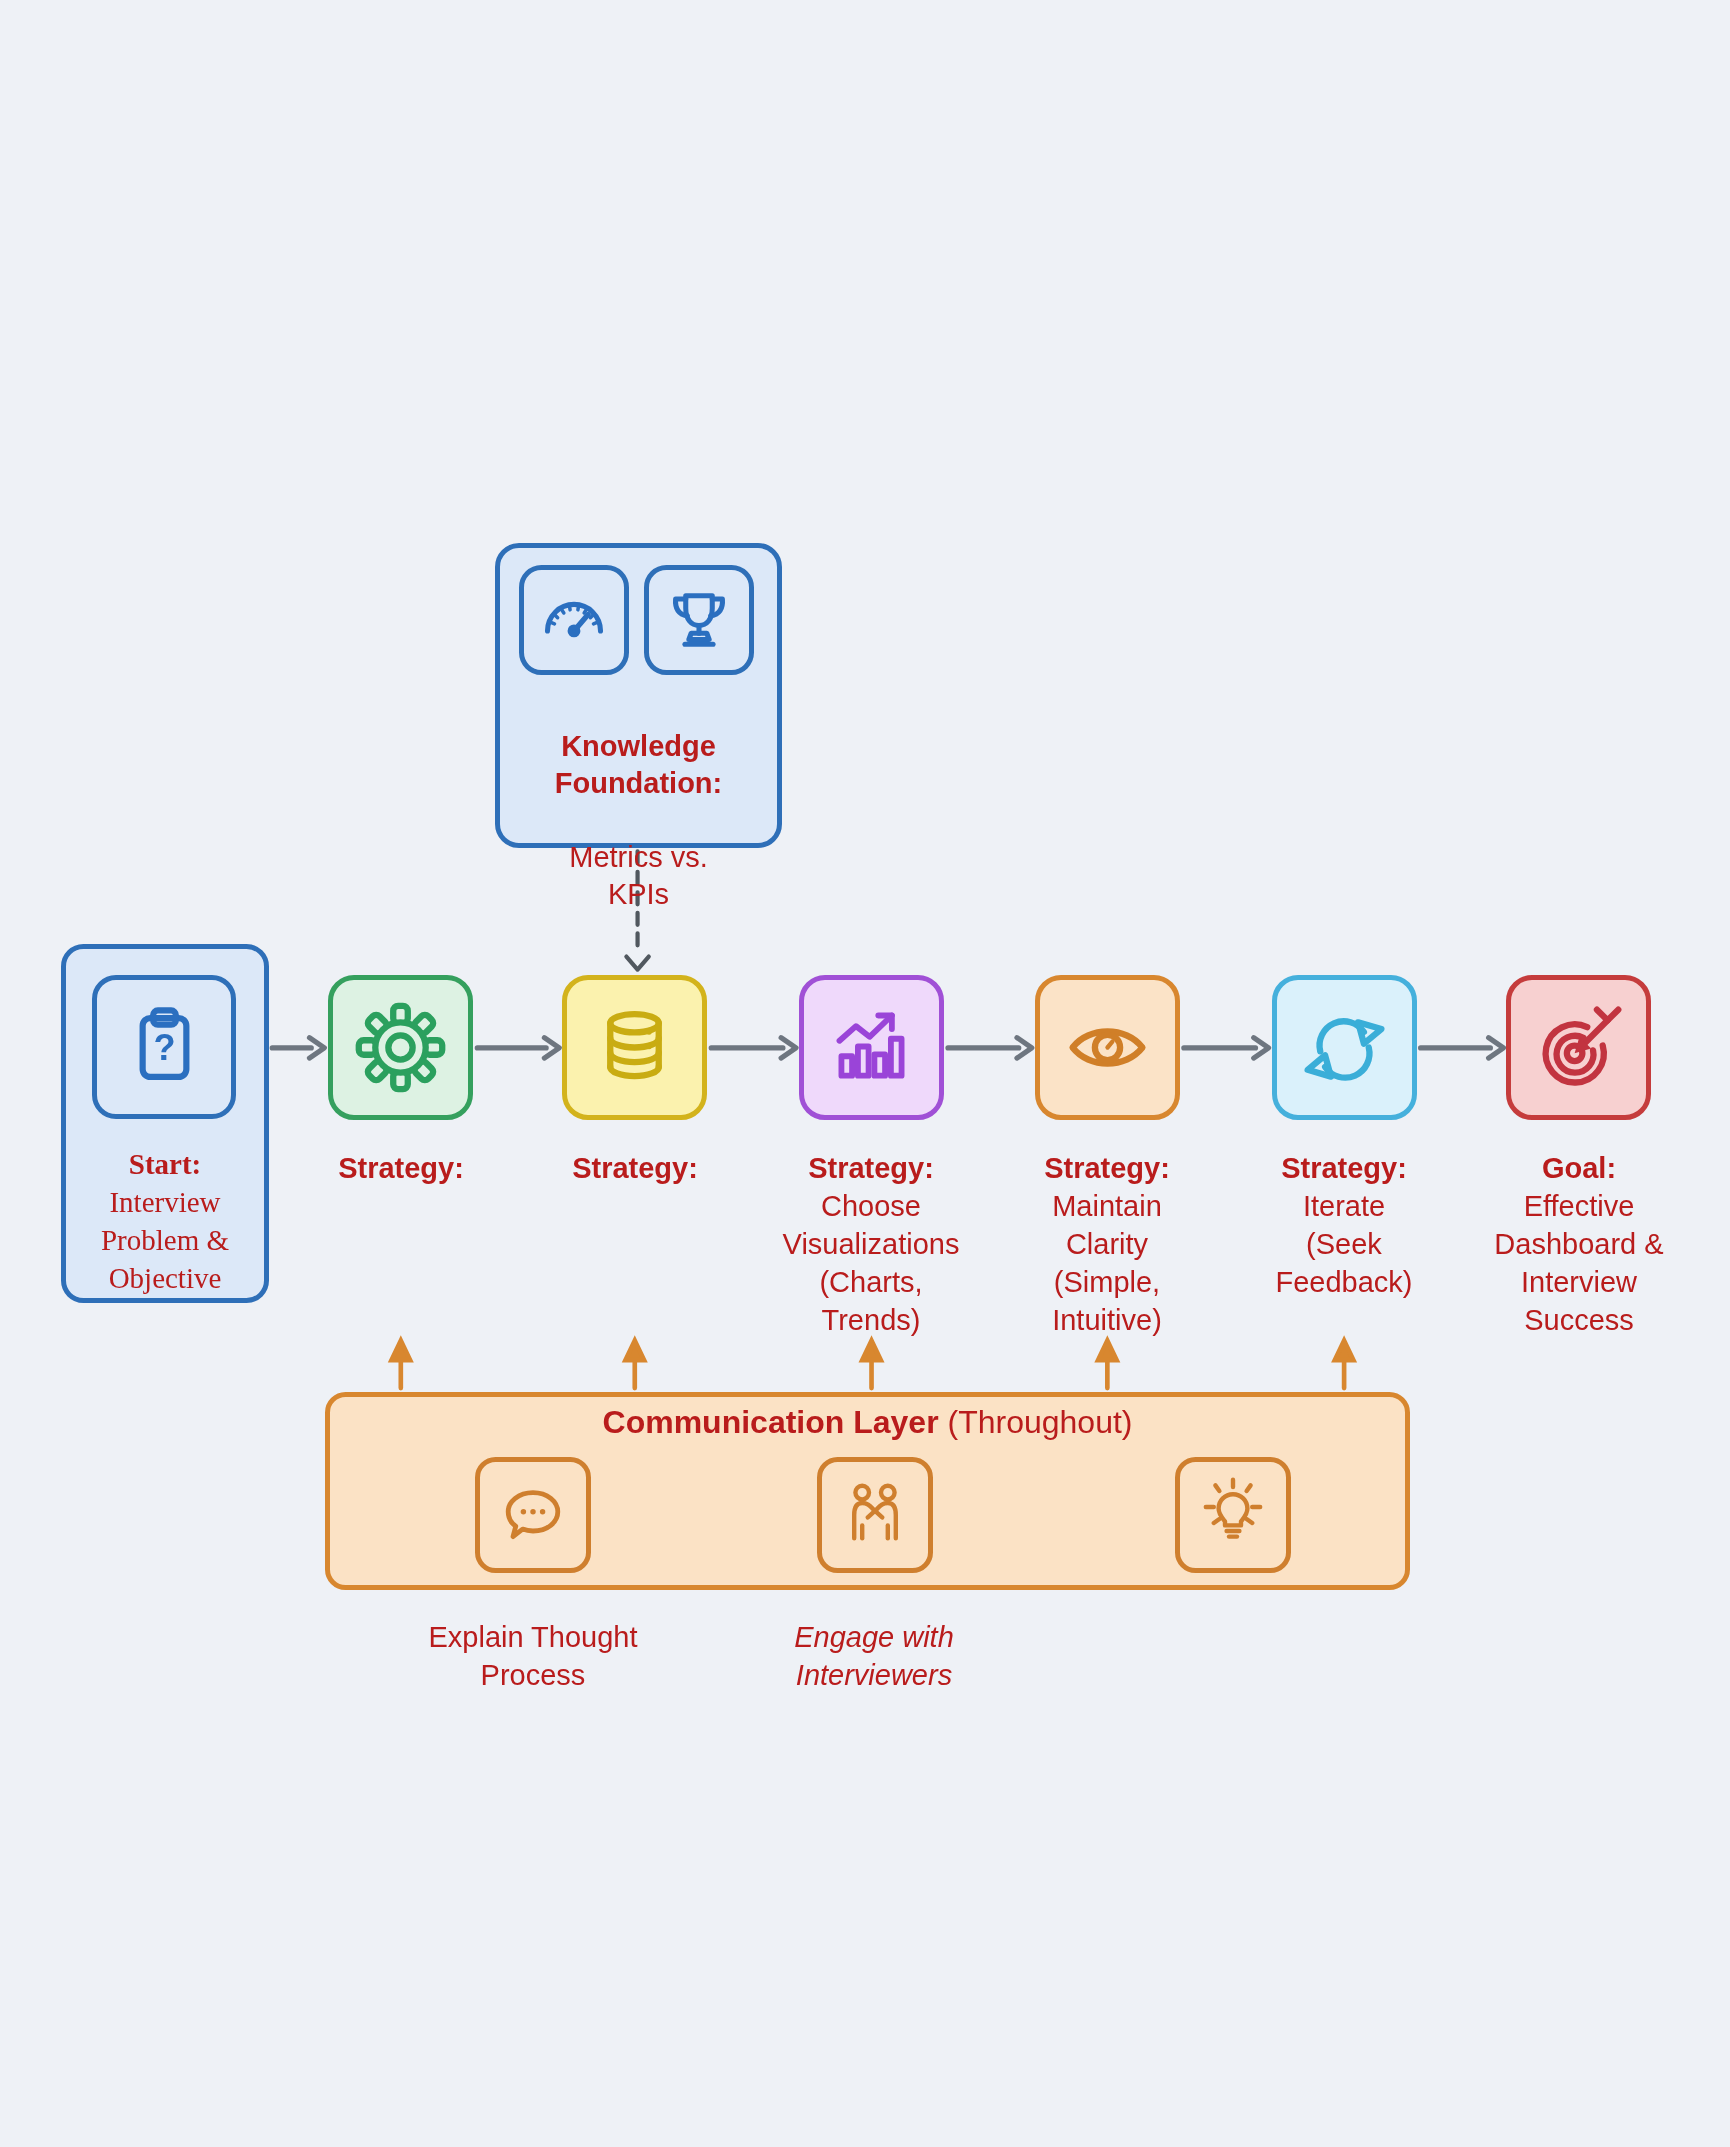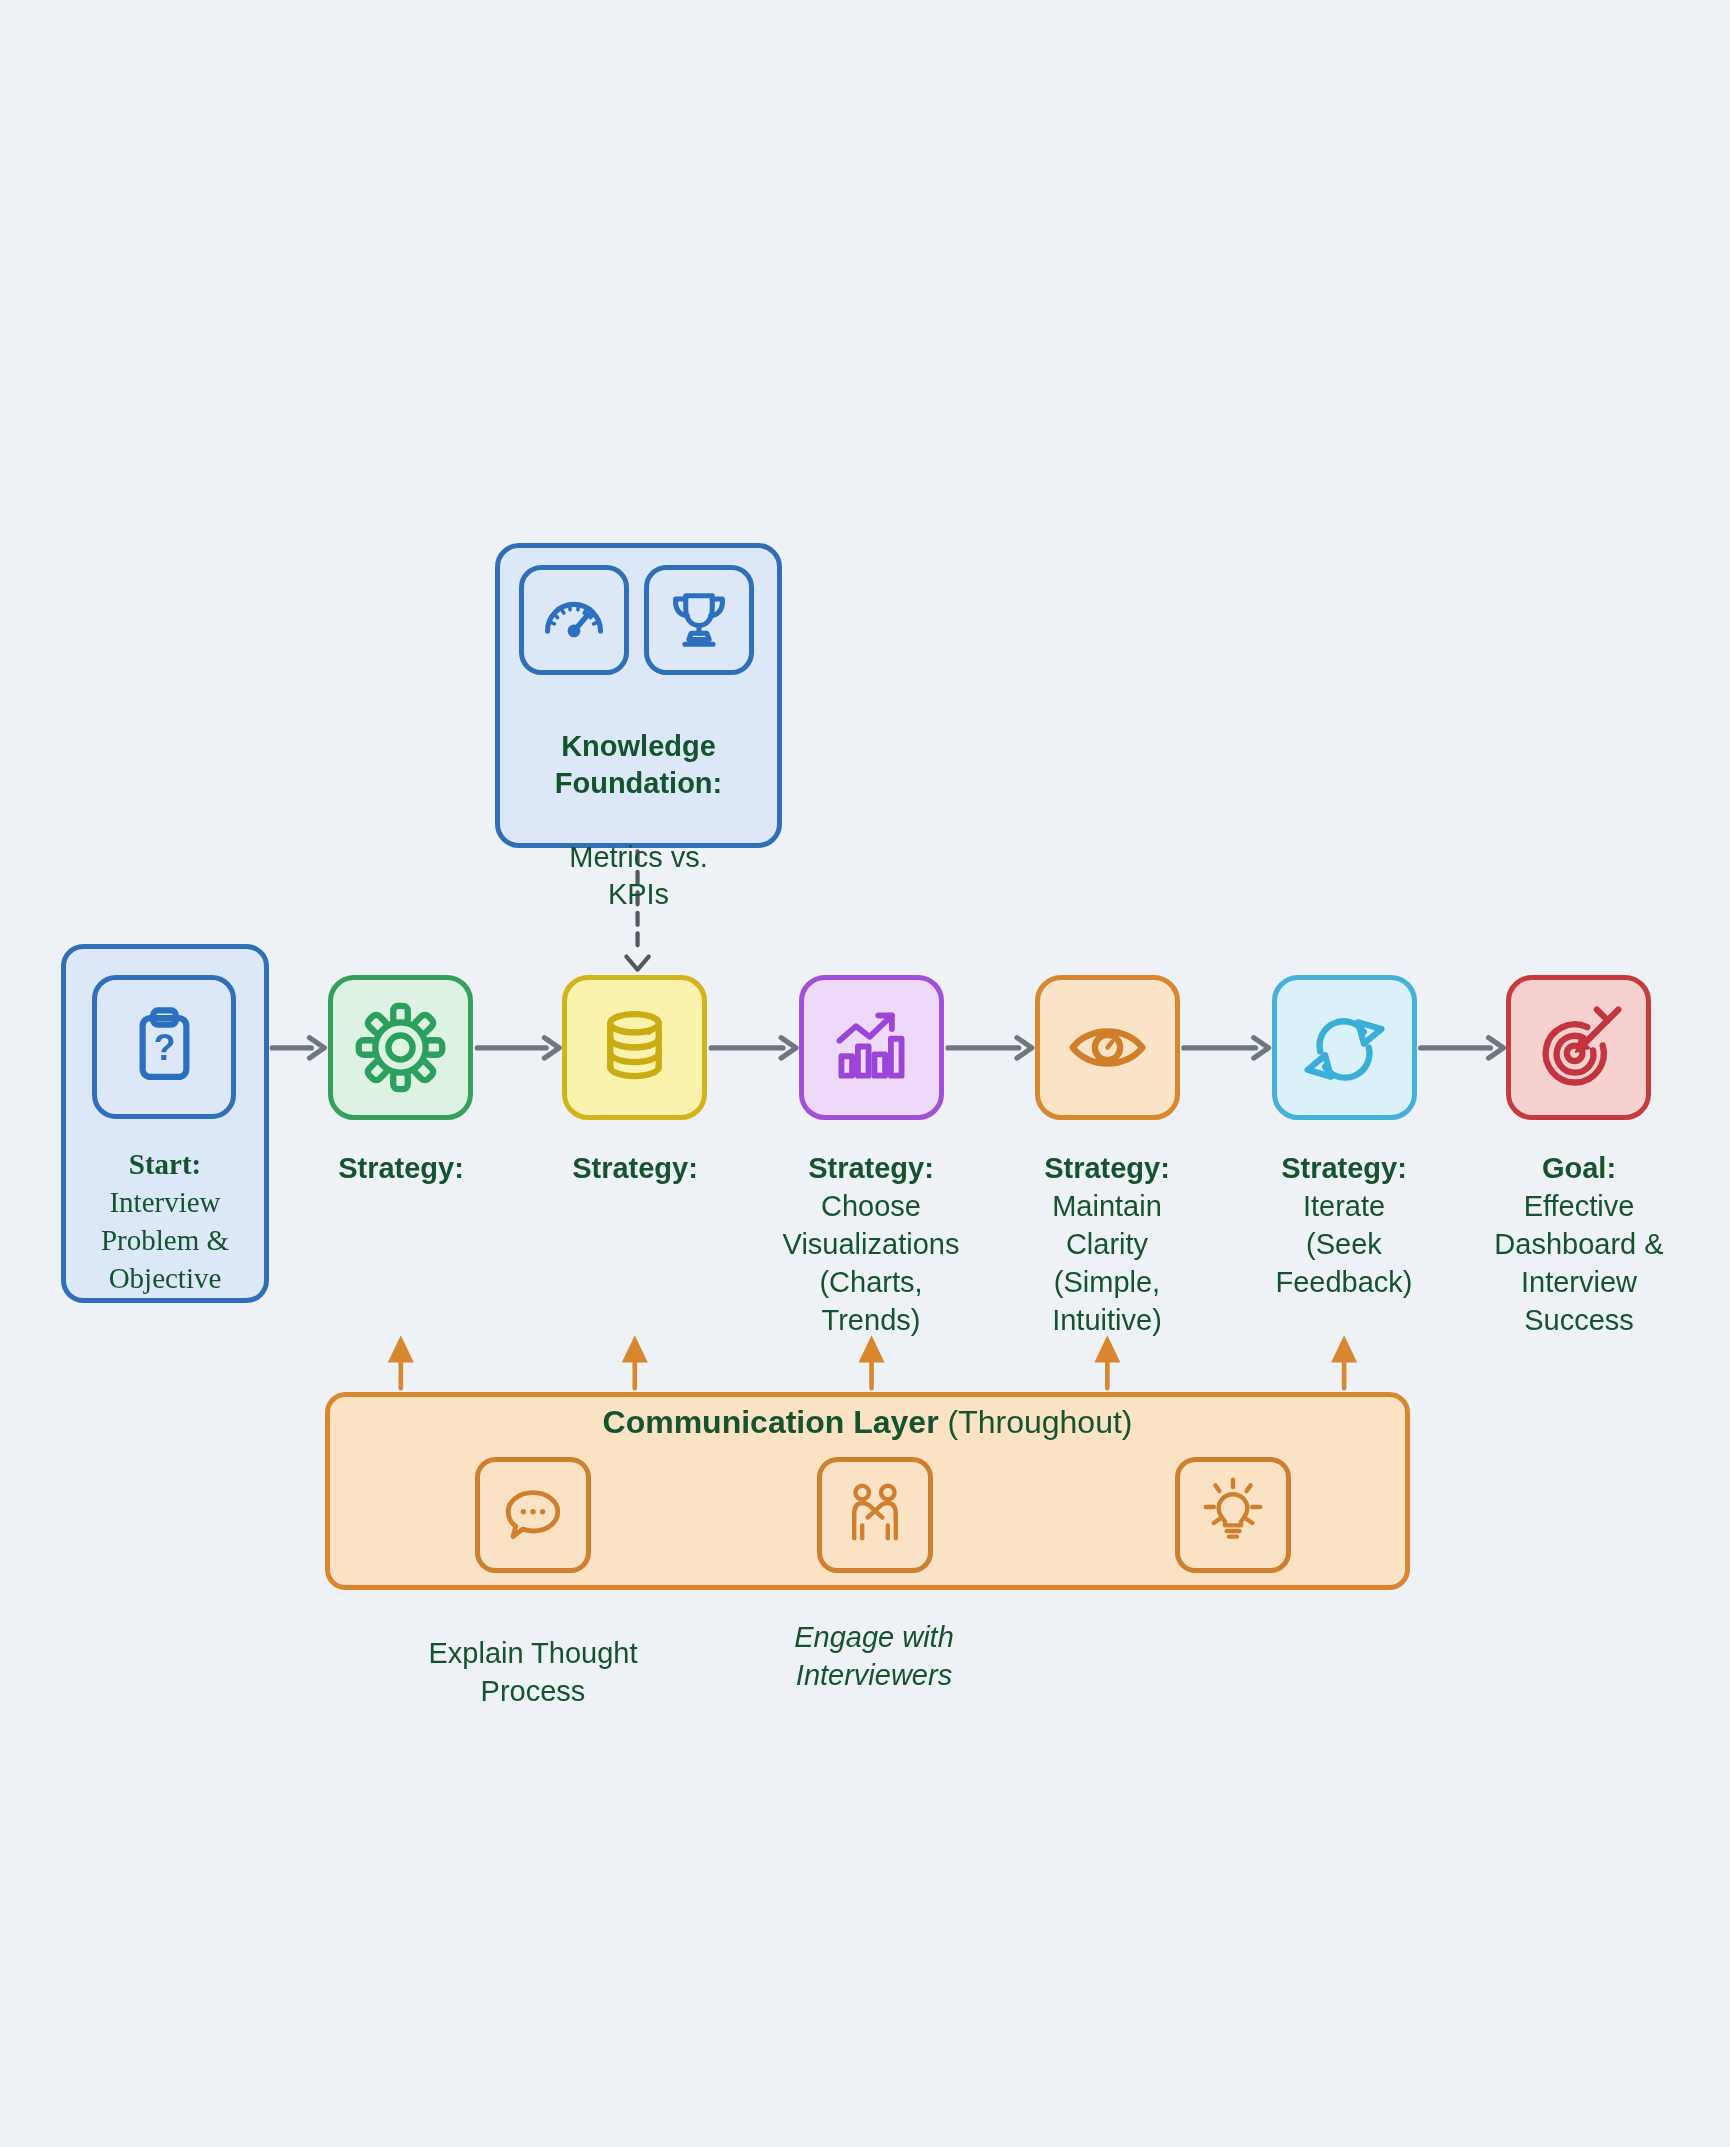--- a/index.html
+++ b/index.html
@@ -1,17 +1,17 @@
 <!DOCTYPE html>
 <html style="font-size:15px"><head>
 <meta charset="utf-8">
 <style>
   html,body{margin:0;padding:0;background:#eef1f6;}
   .canvas{position:relative;width:1730px;height:2116px;background:#eef1f6;overflow:hidden;
-          font-family:"Liberation Sans",sans-serif;color:#14532d;}
+          font-family:"Liberation Sans",sans-serif;color:#b91c1c;}
   .connectors{position:absolute;left:0;top:0;pointer-events:none;}
   .box{position:absolute;box-sizing:border-box;}
   
   .kf-box{left:495px;top:543px;width:287px;height:305px;border:5.6px solid #2e6fb8;background:#dce8f8;border-radius:24px;}
   .mini-tile{position:absolute;width:110px;height:110px;border:5.6px solid #2e6fb8;border-radius:22.4px;
              display:flex;align-items:center;justify-content:center;box-sizing:border-box;}
   .kf-text{position:absolute;left:495px;top:691px;width:287px;text-align:center;font-size:29px;line-height:37px;white-space:pre-line;}
   .bold{font-weight:700;display:block;white-space:pre-line;}
   
   .start-box{left:61px;top:944px;width:208px;height:359px;border:5.6px solid #2e6fb8;background:#dce8f8;border-radius:22.4px;}
@@ -37,21 +37,21 @@
   .l-define{left:280px;} .l-select{left:514px;} .l-choose{left:750px;}
   .l-clarity{left:986px;} .l-iterate{left:1223px;} .l-goal{left:1458px;}
   
   .comm-box{left:325px;top:1392px;width:1085px;height:198px;border:5.6px solid #d8872f;background:#fbe2c5;border-radius:20.5px;}
   .comm-title{position:absolute;left:325px;top:1404px;width:1085px;text-align:center;font-size:32px;}
   .comm-title .b{font-weight:700;display:inline;margin-top:45px;}
   .comm-tile{position:absolute;top:1457px;width:116px;height:116px;border:5.1px solid #cf7f2e;border-radius:20.5px;
              display:flex;align-items:center;justify-content:center;box-sizing:border-box;}
   .ct-1{left:475px;} .ct-2{left:817px;} .ct-3{left:1175px;}
   .comm-label{position:absolute;top:1618px;width:298px;text-align:center;font-size:29px;line-height:38px;white-space:pre-line;}
-  .cl-1{left:384px;margin-top:16px;} .cl-2{left:725px;font-style:italic;} .cl-3{left:1083px;}
+  .cl-1{left:384px;} .cl-2{left:725px;font-style:italic;} .cl-3{left:1083px;}
   .ic{fill:none;stroke-linecap:round;stroke-linejoin:round;}
 </style>
 </head>
 <body>
 
 <div class="canvas">
 
   <svg class="connectors" width="1730" height="2148" viewBox="0 0 1856 2304">
     <g stroke="#6e7680" stroke-width="5.5" fill="none" stroke-linecap="round" stroke-linejoin="round">
       <line x1="292" y1="1124" x2="334" y2="1124"></line>

